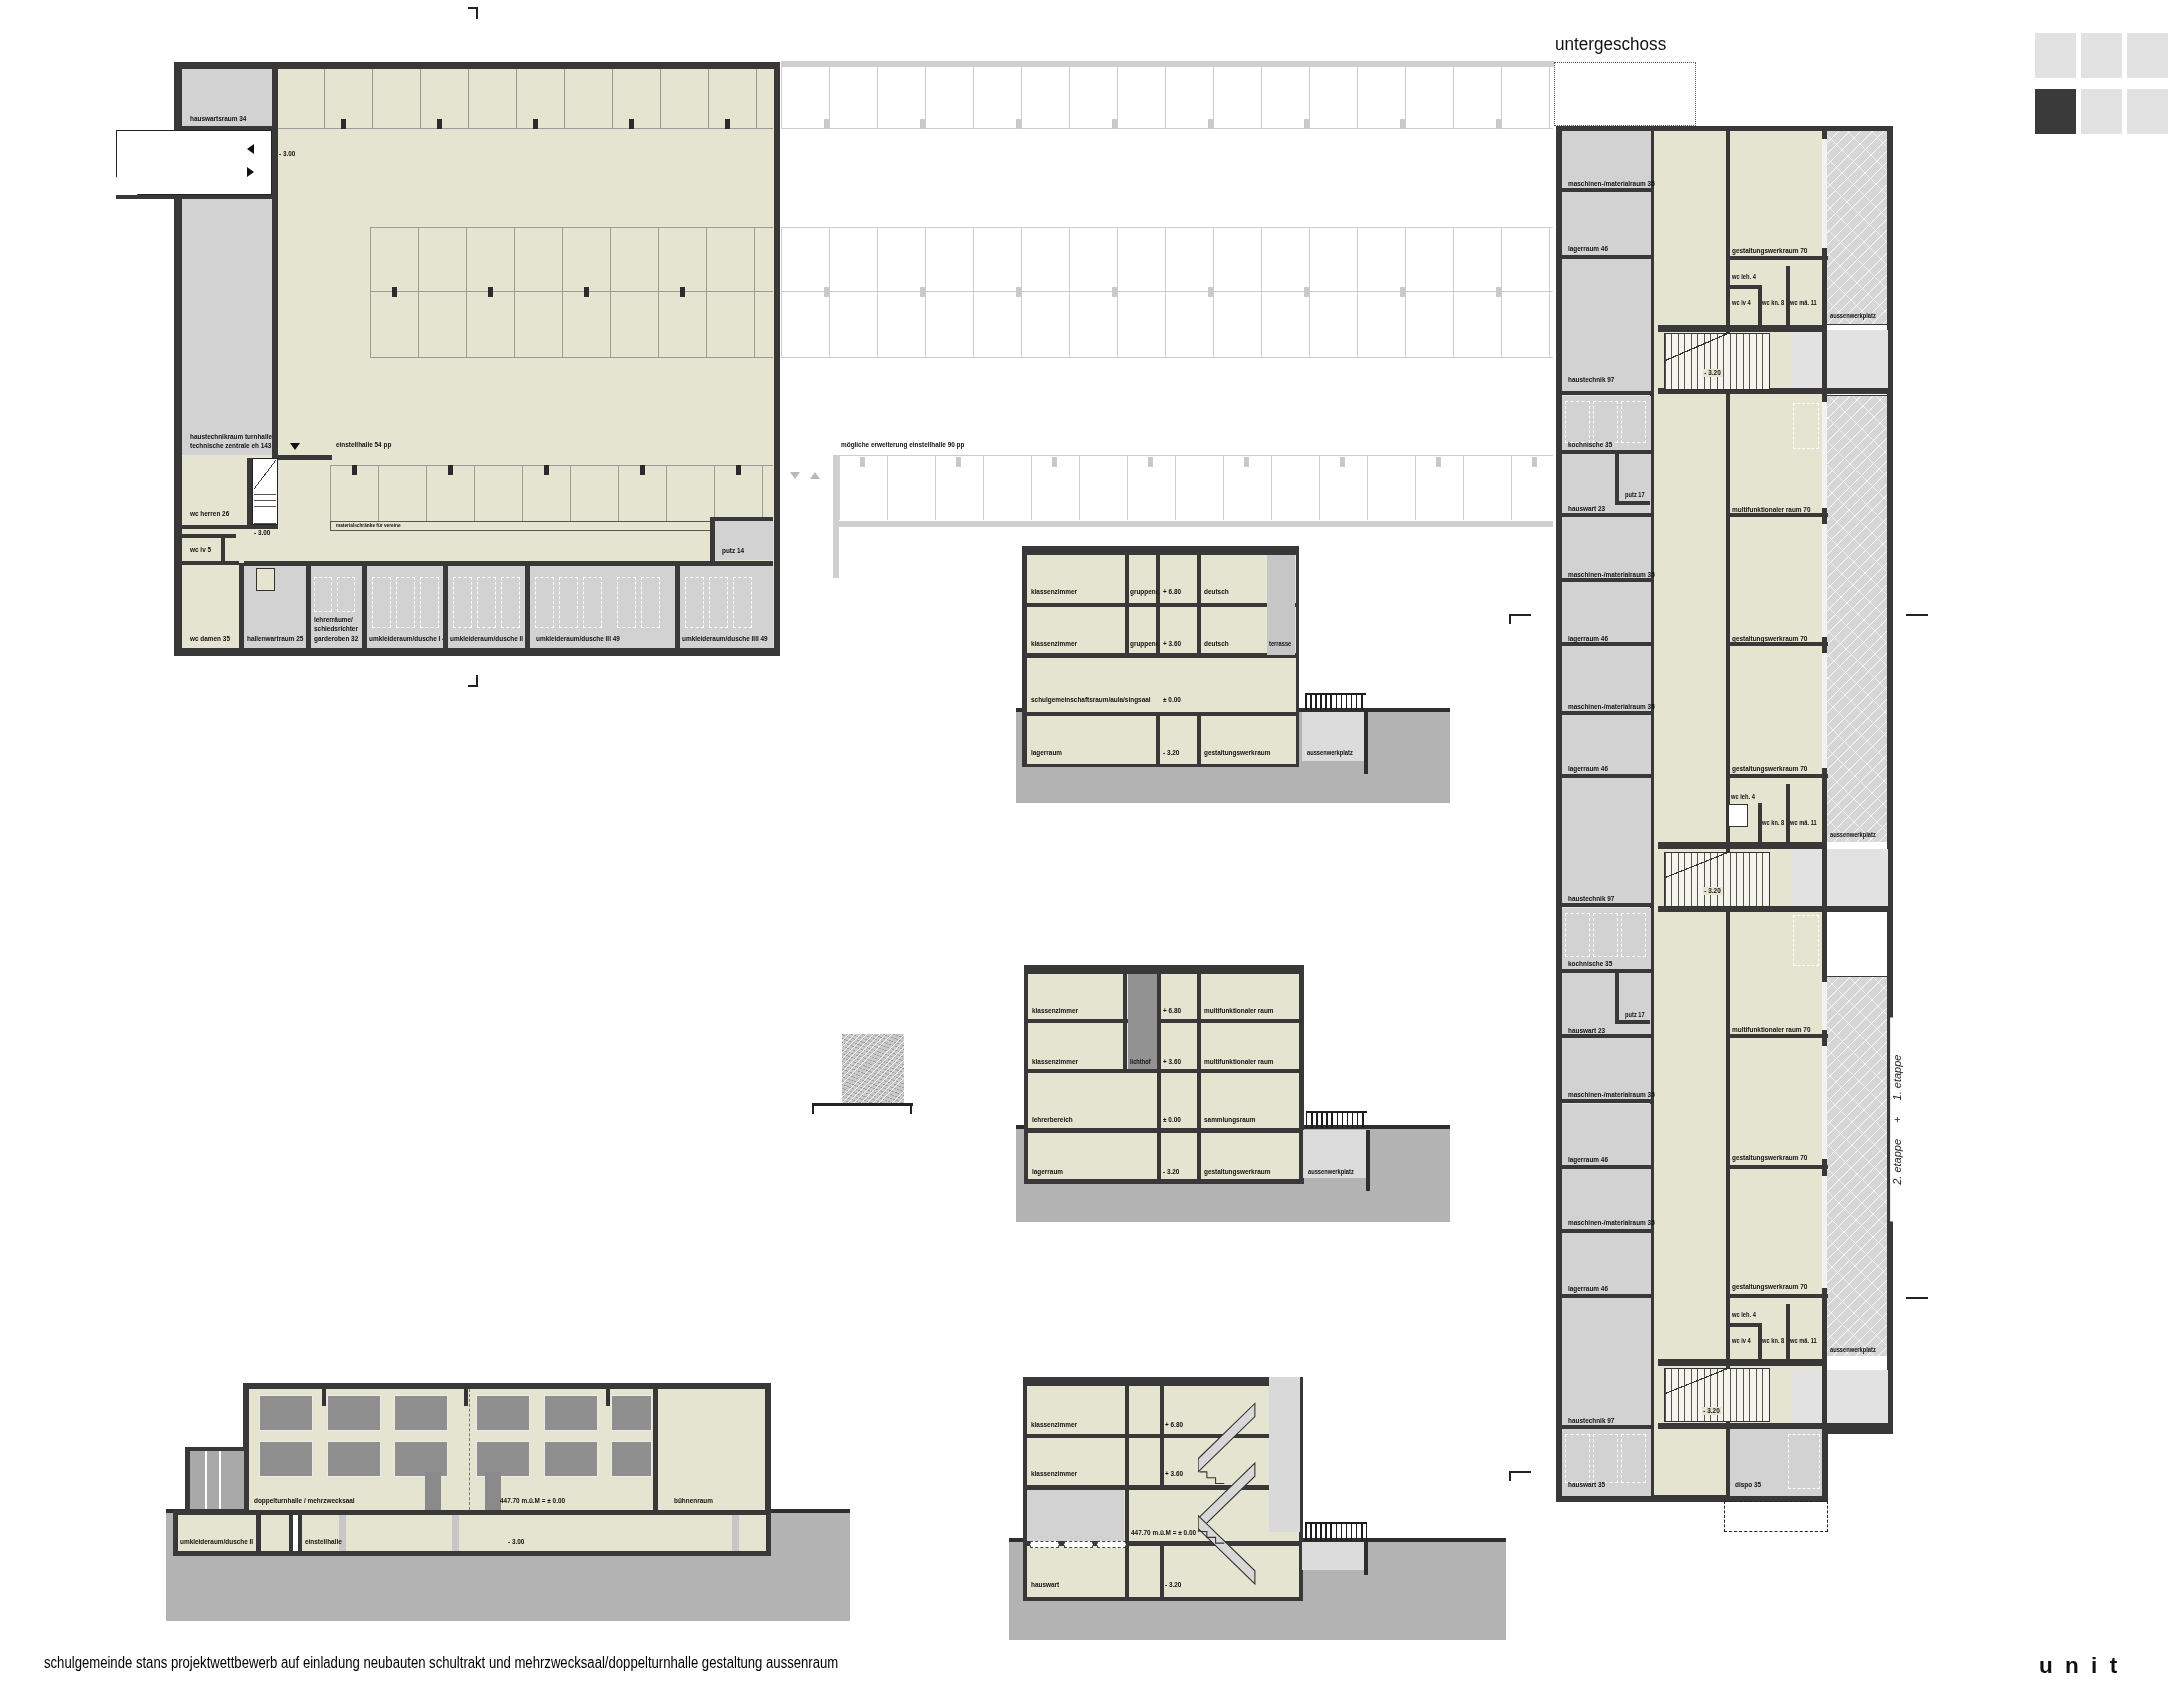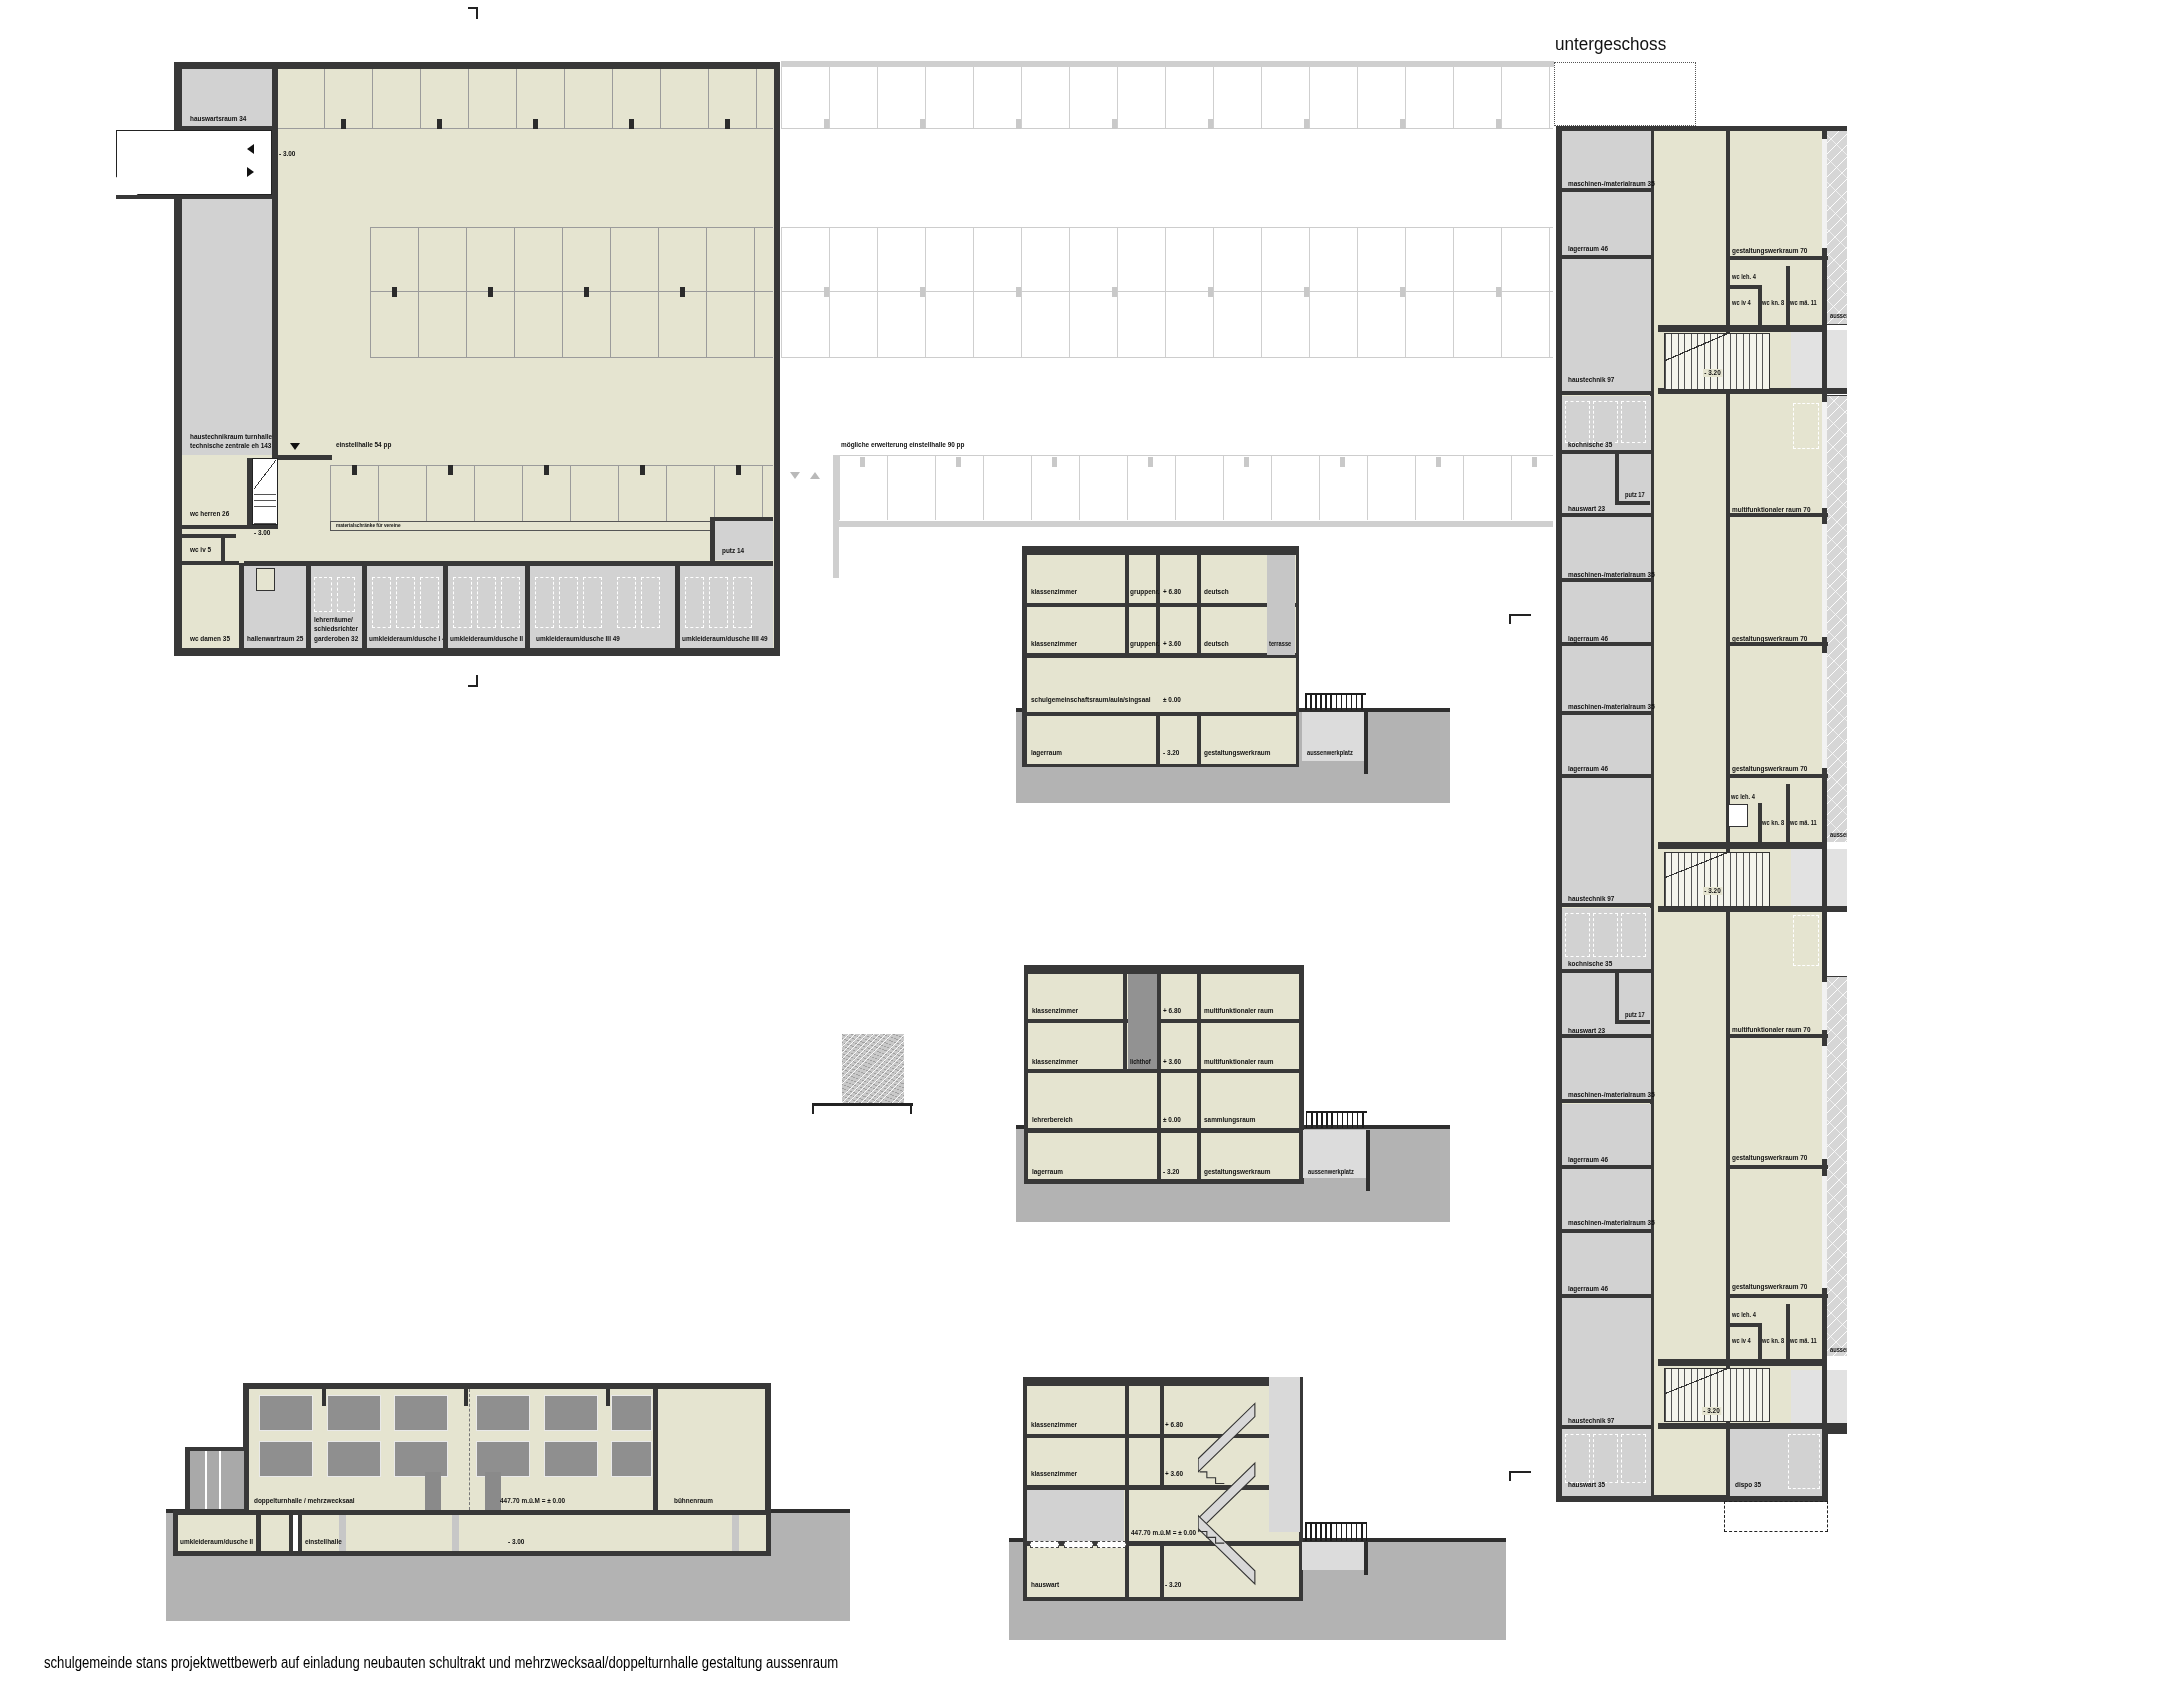--- a/index.html
+++ b/index.html
@@ -1,16 +1,16 @@
 <!DOCTYPE html>
 <html style="font-size:11.6px"><head>
 <meta charset="utf-8">
 <style>
   html,body{margin:0;padding:0;background:#fff}
-  #canvas{position:relative;width:1847px;height:1689px;background:#fff;overflow:hidden;
+  #canvas{position:relative;width:2183px;height:1689px;background:#fff;overflow:hidden;
           font-family:"Liberation Sans",sans-serif}
   .a{position:absolute;box-sizing:border-box}
   .lbl{position:absolute;font:700 7.3px/1.15 "Liberation Sans",sans-serif;color:#111;
        white-space:nowrap;transform:scaleX(.88);transform-origin:0 0}
   .s9{font-size:6.5px}
   .t8{font-size:5.4px}
   .beige{background:#e5e4d0}
   .gray{background:#d2d2d2}
   .wall{background:#383838}
   .earth{background:#b3b3b3}
@@ -465,16 +465,16 @@
   <div class="a" style="left:293px;top:1515px;width:5.8px;height:36px;background:#fff"></div>
   <div class="a wall" style="left:298px;top:1515px;width:3.6px;height:36px"></div>
   <div class="a" style="left:339px;top:1515px;width:6.5px;height:36px;background:#c7c7c7"></div>
   <div class="a" style="left:452px;top:1515px;width:6.5px;height:36px;background:#c7c7c7"></div>
   <div class="a" style="left:732px;top:1515px;width:6.5px;height:36px;background:#c7c7c7"></div>
   <div class="lbl" style="left:180px;top:1538px">umkleideraum/dusche II</div>
   <div class="lbl" style="left:305px;top:1538px">einstellhalle</div>
   <div class="lbl" style="left:508px;top:1538px">- 3.00</div>
 
   <div class="footer" style="left:44px;top:1655px">schulgemeinde stans   projektwettbewerb auf einladung   neubauten schultrakt und mehrzwecksaal/doppelturnhalle gestaltung aussenraum</div>
-  <div class="logo" style="left:2039px;top:1655px">dispo</div>
+  <div class="logo" style="left:2039px;top:1655px">unit</div>
 
 </div>
 
 
 </body></html>

